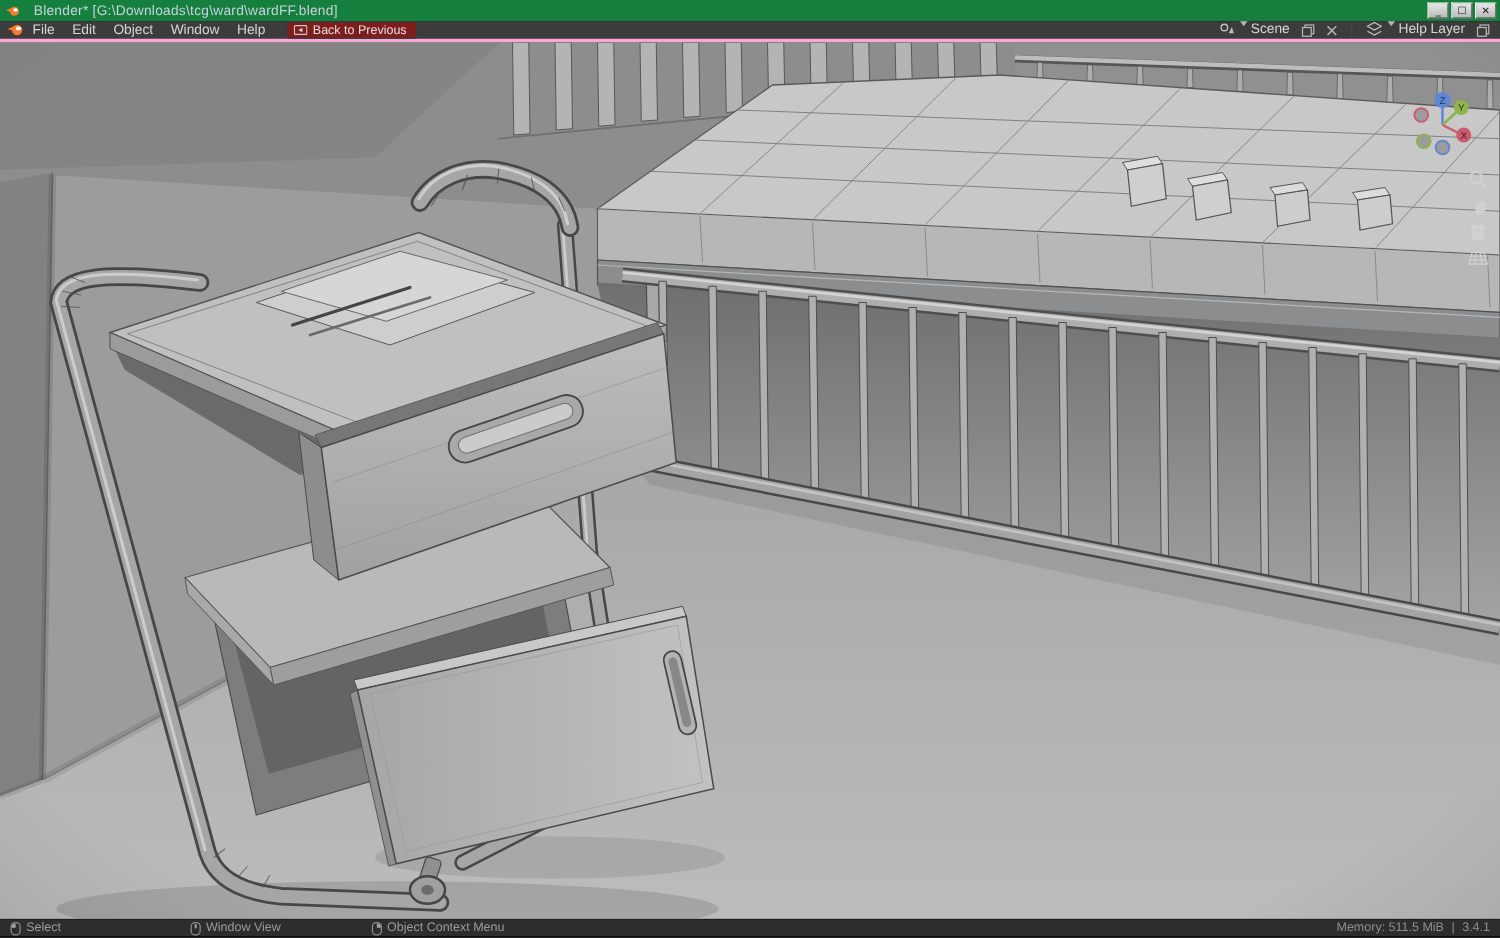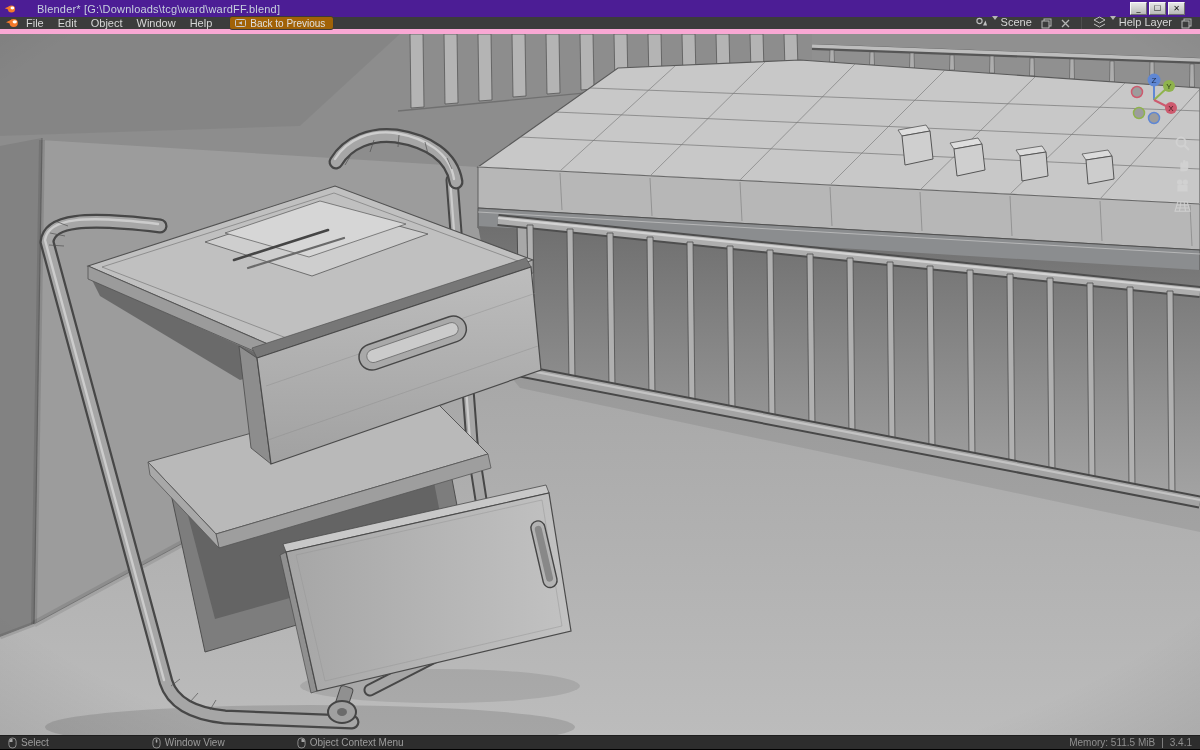--- a/index.html
+++ b/index.html
@@ -1,32 +1,32 @@
 <!DOCTYPE html>
 <html><head>
 <meta charset="utf-8">
 <style>
   *{box-sizing:border-box;margin:0;padding:0}
   html,body{width:1200px;height:750px;overflow:hidden;background:#000}
   body{font-family:"Liberation Sans","DejaVu Sans",sans-serif;-webkit-font-smoothing:antialiased}
 
   
-  .titlebar{height:17px;background:#4c1d95;display:flex;align-items:center;gap:21px;padding:0 14px 0 4px;
+  .titlebar{height:17px;background:#15803d;display:flex;align-items:center;gap:11px;padding:0 2px 0 4px;
             font-size:11px;color:#c7d0de;white-space:nowrap}
   .titlebar .title-text{letter-spacing:.2px}
   .win-controls{margin-left:auto;display:flex;gap:2px;padding-right:1px}
   .winbtn{width:17px;height:13px;background:linear-gradient(#e6e6e6,#b9b9b9);border:1px solid #6f6f6f;
           border-top-color:#f8f8f8;border-left-color:#f8f8f8;color:#111;font-size:8px;line-height:10px;
           display:flex;align-items:center;justify-content:center;font-family:"DejaVu Sans",sans-serif;cursor:default}
 
   
-  .topbar{height:17px;background:#3c3c3c;border-bottom:5px solid #f9a8d4;display:flex;align-items:center;
+  .topbar{height:17px;background:#3c3c3c;border-bottom:3px solid #f9a8d4;display:flex;align-items:center;
           font-size:11px;color:#d6d6d6;padding:0 6px 0 4px;white-space:nowrap}
   .menu-item{padding:0 7px;line-height:16px;border-radius:2px}
-  .back-btn{display:flex;align-items:center;gap:4px;background:#a16207;border:1px solid #3a3a3a;border-radius:3px;
+  .back-btn{display:flex;align-items:center;gap:4px;background:#7f1d1d;border:1px solid #3a3a3a;border-radius:3px;
             color:#e0e0e0;font-size:10px;height:14px;padding:0 8px 0 5px;margin-left:10px}
   .tb-right{margin-left:auto;display:flex;align-items:center;gap:4px}
   .selector{display:flex;align-items:flex-start;gap:3px;padding:0 3px;height:15px;border-radius:2px}
   .chev{width:0;height:0;border-left:3px solid transparent;border-right:3px solid transparent;border-top:4px solid #b5b5b5;margin-left:1px}
   .vdiv{width:1px;height:12px;background:#2a2a2a;border-right:1px solid #4e4e4e;margin:0 4px}
   .tb-ic{display:flex;align-items:center;justify-content:center;width:15px;height:15px;border-radius:2px}
 
   
   .viewport{position:relative;width:1200px;height:701px;background:#9c9c9c;overflow:hidden}
   .scene{position:absolute;left:0;top:0}

